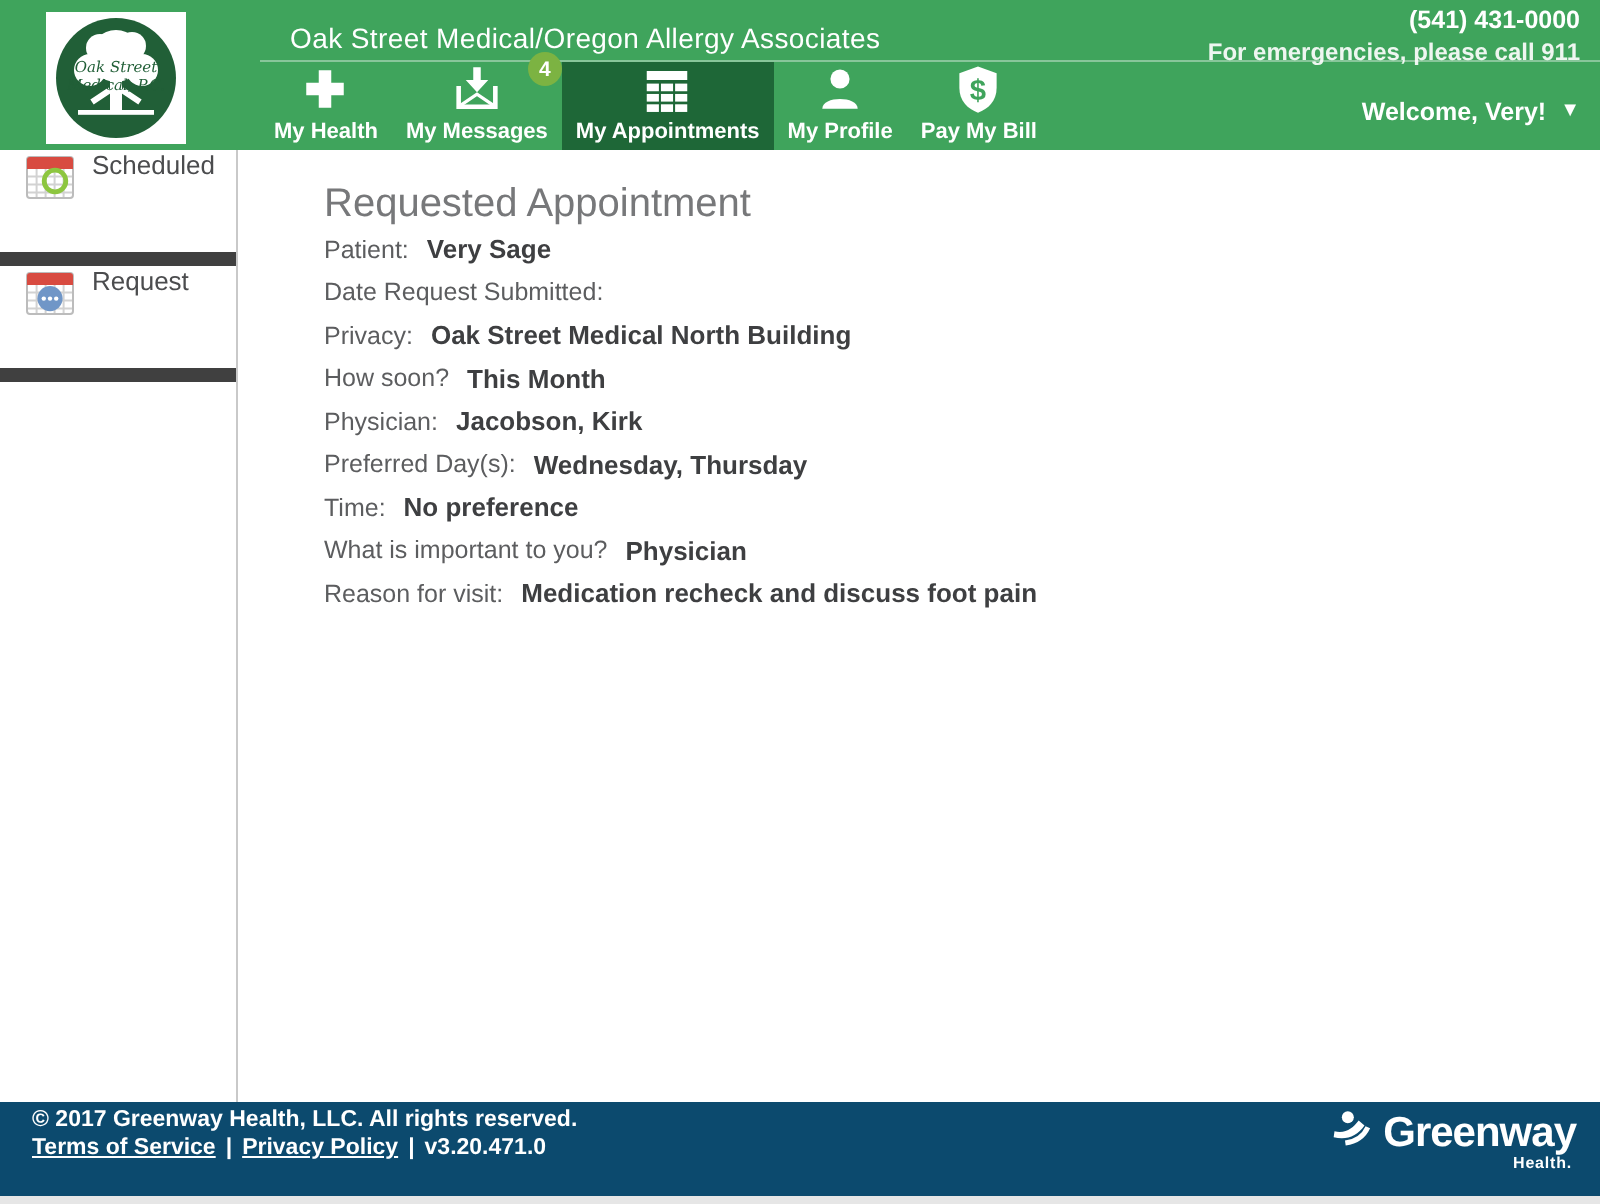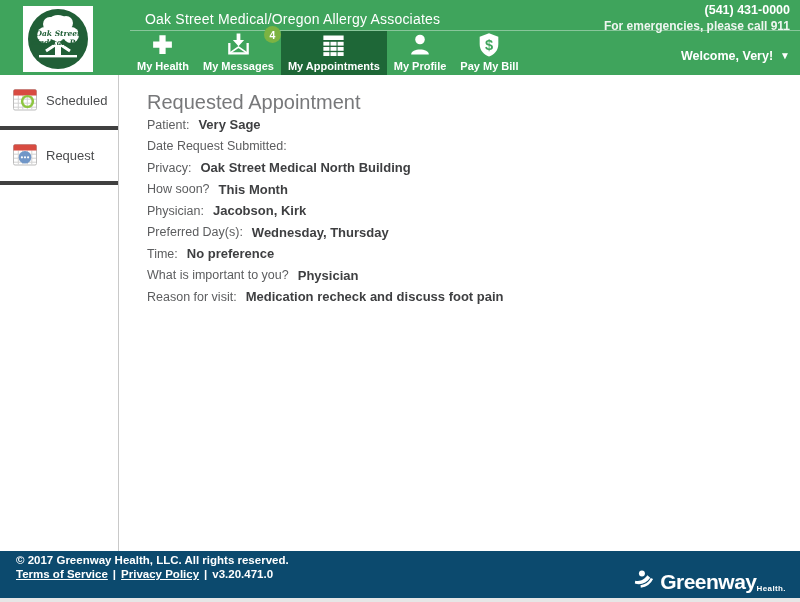--- a/index.html
+++ b/index.html
@@ -11,49 +11,49 @@
   .clinic-title{position:absolute;left:145px;top:11px;font-size:14px;color:#fff;letter-spacing:.2px;white-space:nowrap;}
   .hdr-divider{position:absolute;left:130px;right:0;top:30px;height:1px;background:rgba(255,255,255,.38);}
   .phone{position:absolute;right:10px;top:3px;font-size:12.5px;font-weight:700;color:#fff;}
   .emergency{position:absolute;right:10px;top:19px;font-size:12px;font-weight:600;color:#eef6f0;}
   .welcome{position:absolute;right:10px;top:49px;font-size:12.5px;font-weight:700;color:#fff;display:flex;align-items:center;gap:7px;cursor:pointer;}
   .caret{font-size:10px;line-height:1;}
 
   .logo-box{position:absolute;left:23px;top:6px;width:70px;height:66px;background:#fff;display:flex;align-items:center;justify-content:center;cursor:pointer;}
   .logo-circle{width:60px;height:60px;border-radius:50%;background:#215f37;position:relative;overflow:hidden;}
   .logo-circle svg{position:absolute;left:0;top:0;}
-  .logo-text{position:absolute;left:0;right:0;top:20px;text-align:center;font-family:"DejaVu Serif",serif;font-style:italic;font-size:7.5px;line-height:1.25;color:#215f37;font-weight:700;}
+  .logo-text{position:absolute;left:0;right:0;top:20px;text-align:center;font-family:"DejaVu Serif",serif;font-style:italic;font-size:7.5px;line-height:1.25;color:#215f37;font-weight:400;}
 
   
   .tabs{position:absolute;left:130px;top:31px;height:44px;display:flex;align-items:stretch;}
   .tab{position:relative;display:flex;flex-direction:column;align-items:center;justify-content:flex-end;padding:0 7px 3px;color:#fff;cursor:pointer;}
   .tab.active{background:#1e6737;}
   .tab .icn{height:27px;display:flex;align-items:center;justify-content:center;margin-bottom:2px;}
   .tab-label{font-size:11px;font-weight:700;white-space:nowrap;}
   .badge{position:absolute;top:-5px;right:0;width:17px;height:17px;border-radius:50%;background:#7cb342;color:#fff;font-size:10.5px;font-weight:700;display:flex;align-items:center;justify-content:center;}
 
   
   .sidebar{position:absolute;left:0;top:75px;width:119px;bottom:37px;background:#fff;border-right:1px solid #c9c9c9;box-sizing:border-box;}
-  .side-item{height:51px;display:flex;align-items:center;gap:8px;padding-left:12px;border-bottom:4px solid #404040;cursor:pointer;background:#fff;}
+  .side-item{height:51px;display:flex;align-items:flex-start;gap:8px;padding-left:12px;border-bottom:7px solid #404040;cursor:pointer;background:#fff;}
   .side-label{font-size:13px;color:#4b4c4e;}
 
   
-  .main{position:absolute;left:120px;top:75px;right:0;bottom:37px;background:#fff;padding-left:27px;box-sizing:border-box;}
+  .main{position:absolute;left:120px;top:75px;right:0;bottom:37px;background:#fff;padding-left:42px;box-sizing:border-box;}
   .page-title{margin:16px 0 0;font-size:20px;font-weight:400;color:#77787a;}
   .fields{}
   .field-row{height:21.5px;display:flex;align-items:center;}
   .f-label{font-size:12.5px;color:#5c5d5f;white-space:pre;}
   .f-value{font-size:13px;font-weight:700;color:#3e3f41;margin-left:9px;white-space:pre;}
 
   
   .footer{position:absolute;left:0;right:0;bottom:4px;height:47px;background:#0c4a6e;color:#fff;}
   .copyright{position:absolute;left:16px;top:3px;font-size:11.5px;font-weight:600;}
   .links{position:absolute;left:16px;top:17px;font-size:11.5px;font-weight:600;display:flex;gap:5px;align-items:center;}
   .links a{color:#fff;text-decoration:underline;cursor:pointer;}
-  .brand{position:absolute;right:12px;top:18px;display:flex;flex-direction:row;align-items:flex-end;}
+  .brand{position:absolute;right:12px;top:3px;display:flex;flex-direction:column;align-items:flex-end;}
   .brand-row{display:flex;align-items:center;gap:1px;}
   .brand-name{font-size:21px;font-weight:700;line-height:1;letter-spacing:-.5px;}
   .brand-sub{font-size:8px;font-weight:700;margin-top:-2px;margin-right:2px;letter-spacing:.4px;}
 
   .bottom-strip{position:absolute;left:0;right:0;bottom:0;height:4px;background:#e6e6e6;}
 </style>
 </head>
 <body>
 
 <div class="page">

